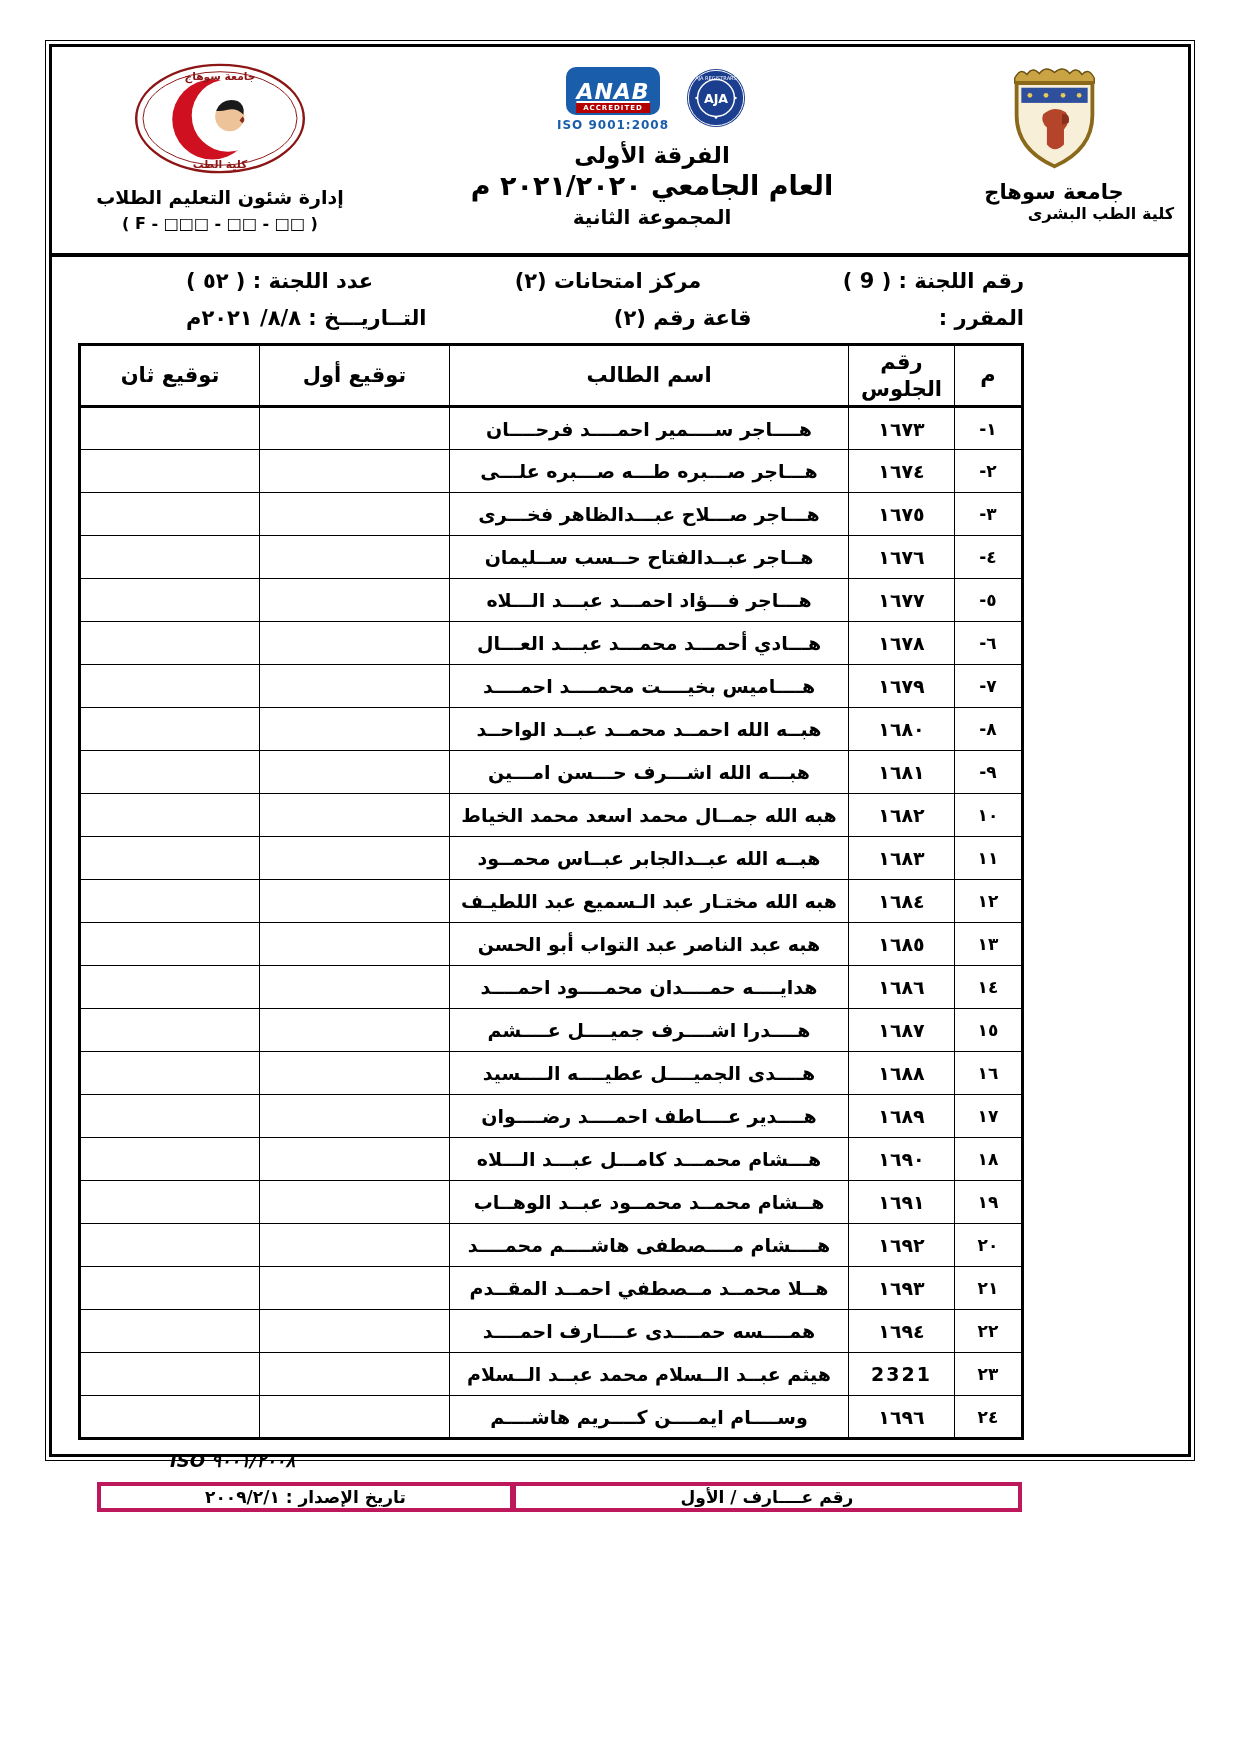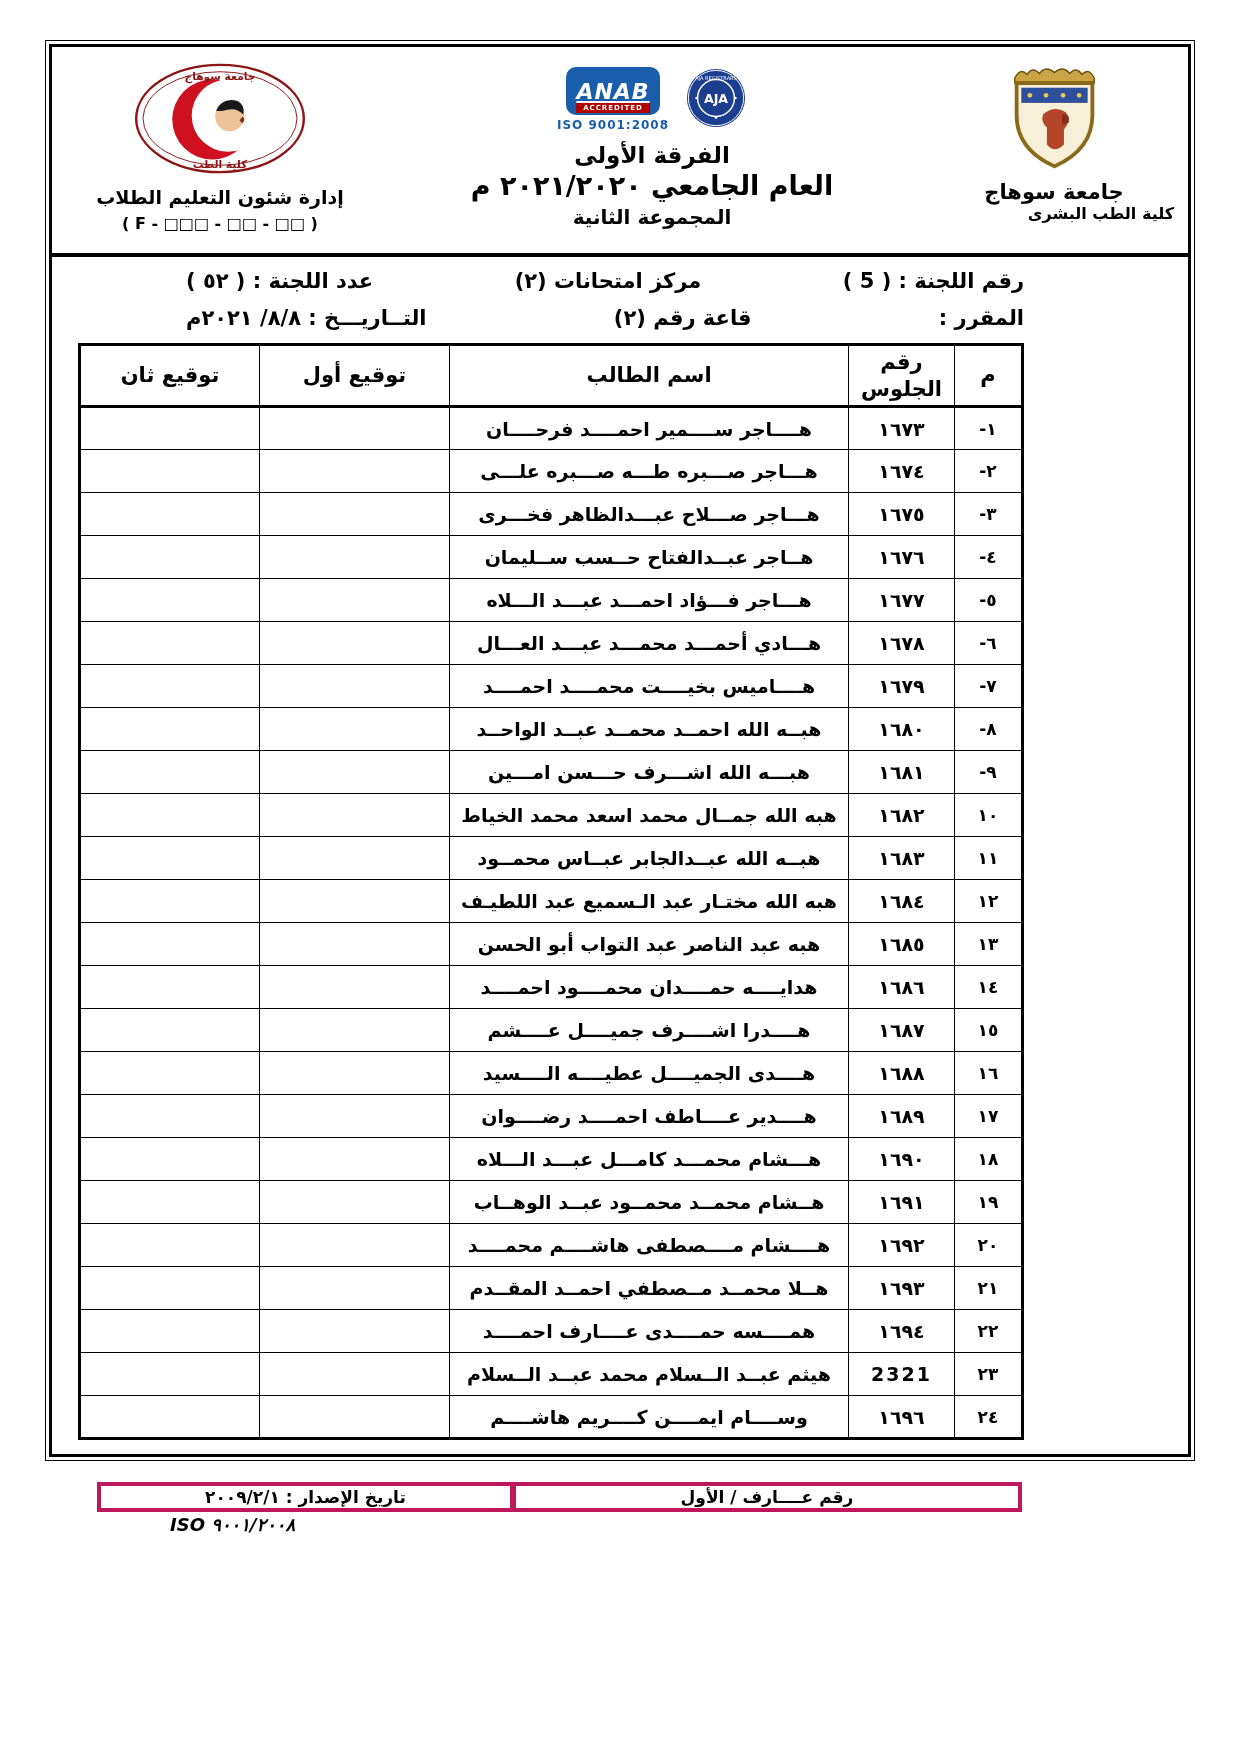--- a/index.html
+++ b/index.html
@@ -45,21 +45,21 @@
   .c-no   { font-size:17px; }
   .c-seat { font-size:19px; letter-spacing:2px; }
   .c-name { font-size:19px; white-space:nowrap; overflow:hidden; padding:0 6px; }
   .w-no{width:68px} .w-seat{width:106px} .w-name{width:399px} .w-sig1{width:190px} .w-sig2{width:180px}
 
   .footer-bar { position:absolute; top:1482px; left:97px; width:925px; height:30px; display:flex; }
   .f-cell { border:4px solid #be185d; display:flex; align-items:center; justify-content:center;
             font-size:17px; font-weight:bold; background:#fff; }
   .f-issue { width:510px; }
   .f-date  { width:417px; margin-right:-2px; }
-  .iso-line { position:absolute; top:1514px; left:170px; direction:ltr; font-size:18px;
+  .iso-line { position:absolute; top:1450px; left:170px; direction:ltr; font-size:18px;
               font-weight:bold; font-style:italic; }
   svg text { font-family:"DejaVu Sans", sans-serif; }
 </style>
 </head>
 <body>
 
 <div class="page">
 
   <div class="main-box">
     <div class="main-inner">
@@ -124,21 +124,21 @@
         </div>
 
       </div>
 
       <div class="head-rule"></div>
 
       <div class="content-col">
 
         <div class="info">
           <div class="info-row">
-            <span>رقم اللجنة : ( 5 )</span>
+            <span>رقم اللجنة : ( 9 )</span>
             <span>مركز امتحانات (٢)</span>
             <span>عدد اللجنة : ( ٥٢ )</span>
           </div>
           <div class="info-row">
             <span>المقرر :</span>
             <span>قاعة رقم (٢)</span>
             <span>التــاريـــخ : ٨/٨/ ٢٠٢١م</span>
           </div>
         </div>
 

